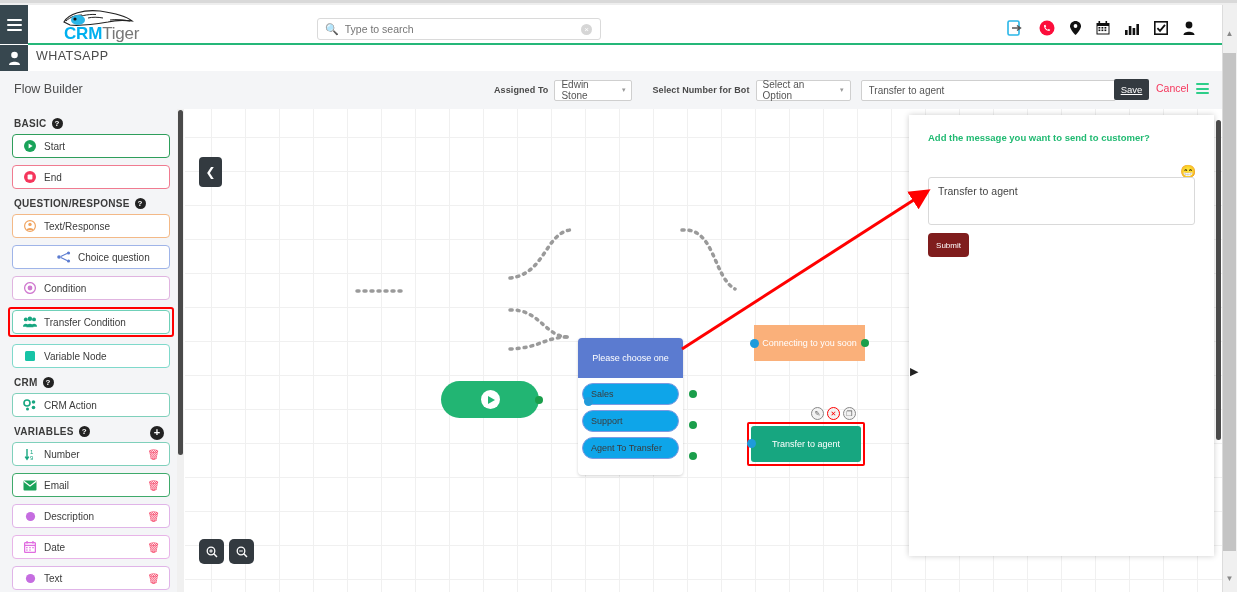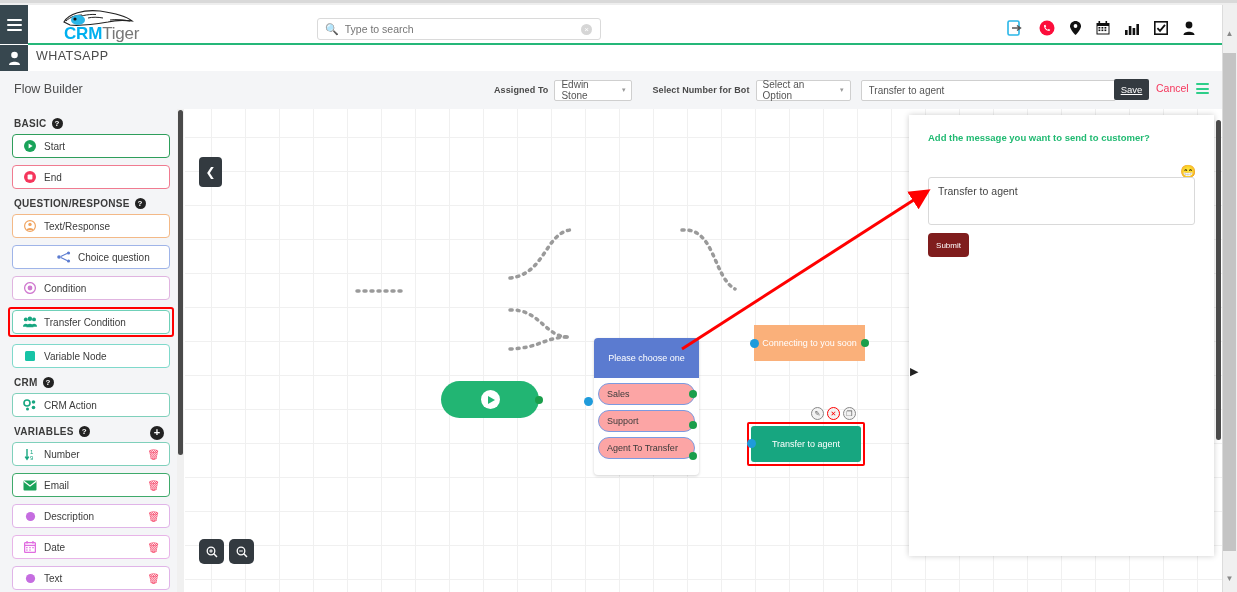--- a/index.html
+++ b/index.html
@@ -103,26 +103,26 @@
   .start-node { left:256px; top:272px; width:98px; height:37px; background:#22b573; border-radius:19px;
      display:flex; align-items:center; justify-content:center; }
   .end-node { left:731px; top:272px; width:104px; height:37px; background:#fc0d1b; border-radius:7px;
      display:flex; align-items:center; justify-content:center; }
   .play { width:19px; height:19px; border-radius:50%; background:#fff; display:flex;
      align-items:center; justify-content:center; }
   .play:after { content:""; border-left:7px solid #22b573; border-top:4.5px solid transparent;
      border-bottom:4.5px solid transparent; margin-left:2px;}
   .end-node .play:after { border-left-color:#fc0d1b; }
 
-  .choice-node { left:409px; top:229px; width:105px; height:137px; background:#fff;
+  .choice-node { left:393px; top:229px; width:105px; height:137px; background:#fff;
      border-radius:4px; box-shadow:0 1px 3px rgba(0,0,0,.18); }
   .choice-head { height:40px; background:#5b7bd0; border-radius:4px 4px 0 0; color:#fff;
      font-size:9px; display:flex; align-items:center; justify-content:center;}
   .choice-opt { margin:5px 4px 0 4px; height:22px; border:1px solid #7c9ae0; border-radius:11px;
-     background:#fca5a5; display:flex; align-items:center; padding-left:8px; font-size:9px; color:#3b3b3b;}
+     background:#0ea5e9; display:flex; align-items:center; padding-left:8px; font-size:9px; color:#3b3b3b;}
 
   .orange-node { left:569px; top:216px; width:111px; height:36px; background:#fab07a;
      display:flex; align-items:center; justify-content:center; color:#fff; font-size:9px; }
   .teal-node { left:566px; top:317px; width:110px; height:36px; background:#17a680; border-radius:3px;
      display:flex; align-items:center; justify-content:center; color:#fff; font-size:9px;}
   .teal-hl { position:absolute; left:562px; top:313px; width:118px; height:44px;
      border:2px solid #f00; border-radius:2px; }
 
   .dot { position:absolute; border-radius:50%; }
   .dot-g { width:8px; height:8px; background:#1a9e4b; }

